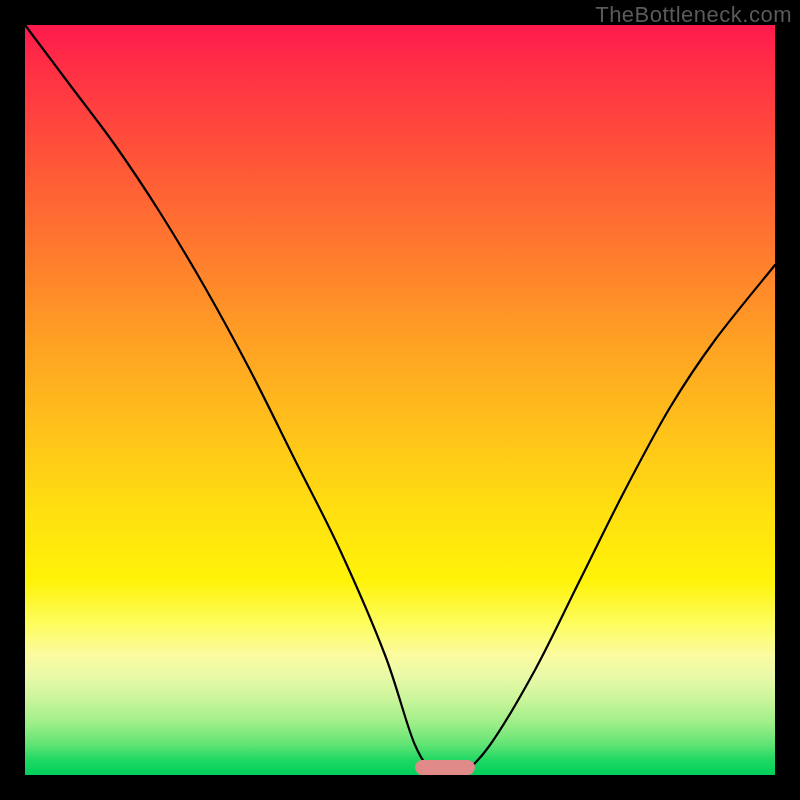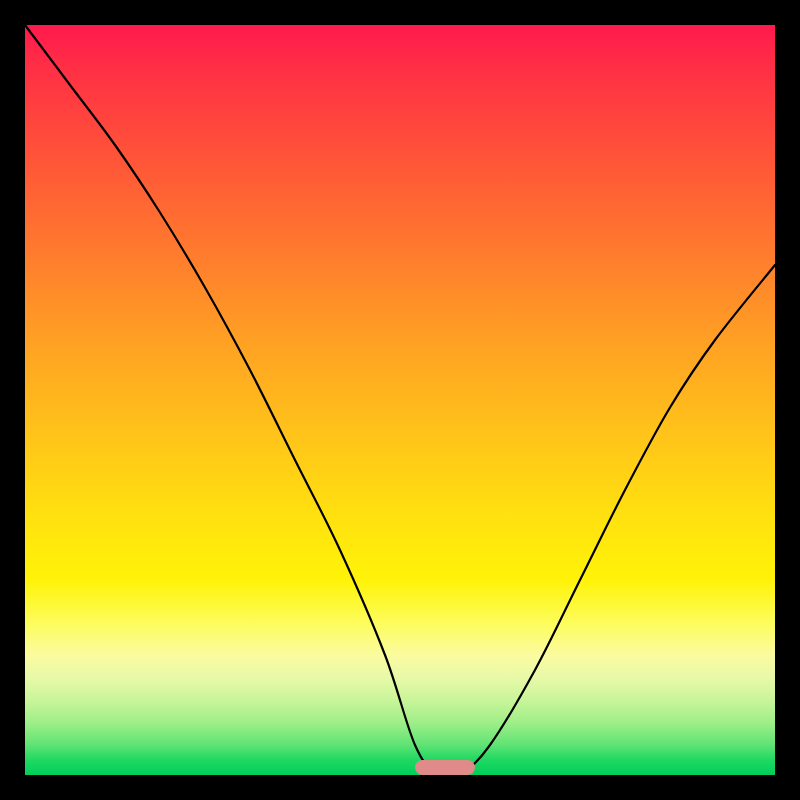--- a/index.html
+++ b/index.html
@@ -64,19 +64,20 @@
     position: absolute;
     height: 15px;
     border-radius: 8px;
     background: #e18a8a;
   }
 </style>
 </head>
 <body>
 
 <div class="frame">
+  <div class="watermark">TheBottleneck.com</div>
   <div class="plot-area">
     <svg class="curve" viewBox="0 0 750 750" preserveAspectRatio="none">
       <path id="curve-path" d="M 0,0 C 7.5,10 30,40 45,60 C 60,80 75,98.75 90,120 C 105,141.25 120,163.75 135,187.5 C 150,211.25 165,236.25 180,262.5 C 195,288.75 210,316.25 225,345 C 240,373.75 255,405 270,435 C 285,465 300,492.5 315,525 C 330,557.5 347.5,597.5 360,630 C 372.5,662.5 381.25,700 390,720 C 398.75,740 405.00000000000006,745 412.50000000000006,750 C 420.00000000000006,755 426.24999999999994,755 434.99999999999994,750 C 443.74999999999994,745 452.5,737.5 465,720 C 477.5,702.5 495.00000000000006,672.5 510.00000000000006,645 C 525,617.5 540,585 555,555 C 570,525 585,493.75 600,465 C 615,436.25 630,407.5 645,382.5 C 660,357.5 672.5,338.75000000000006 690,315.00000000000006 C 707.5,291.25000000000006 740,252.49999999999997 750,239.99999999999994"></path>
     </svg>
     <div id="marker" class="marker" style="left: 390px; width: 60px; bottom: 0px; background: rgb(225, 138, 138);"></div>
   </div>
 </div>
 
 </body></html>

